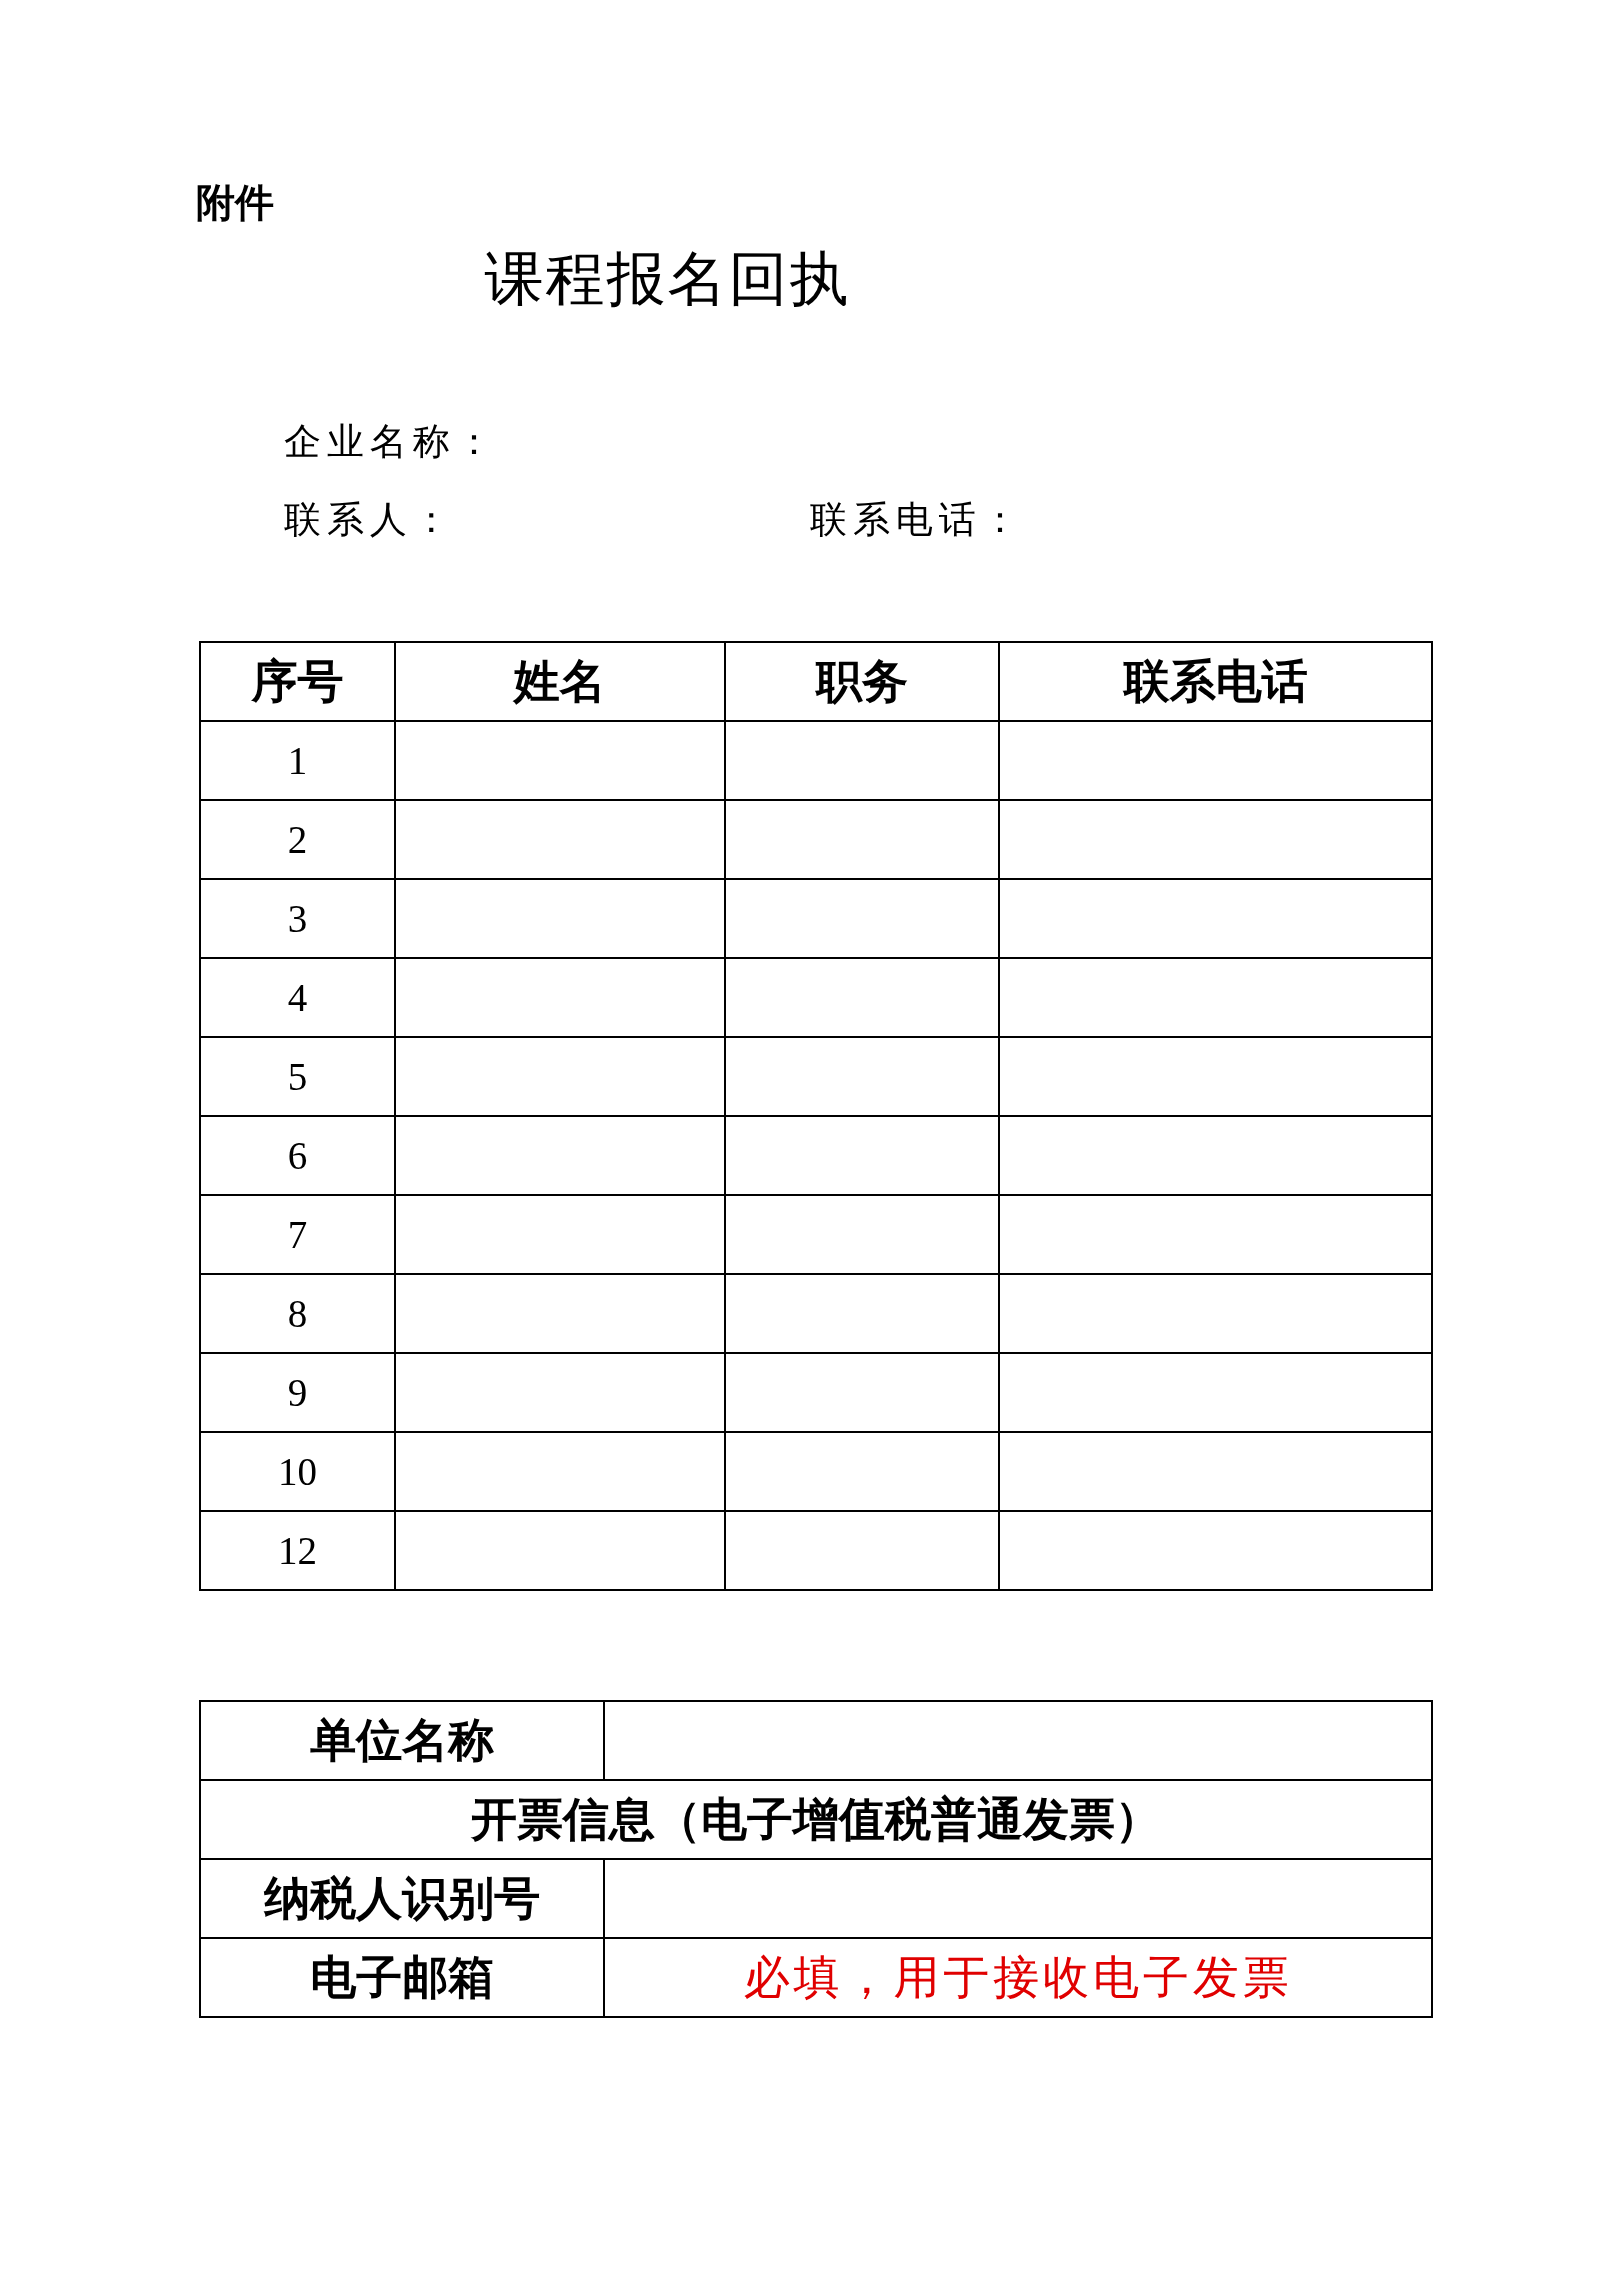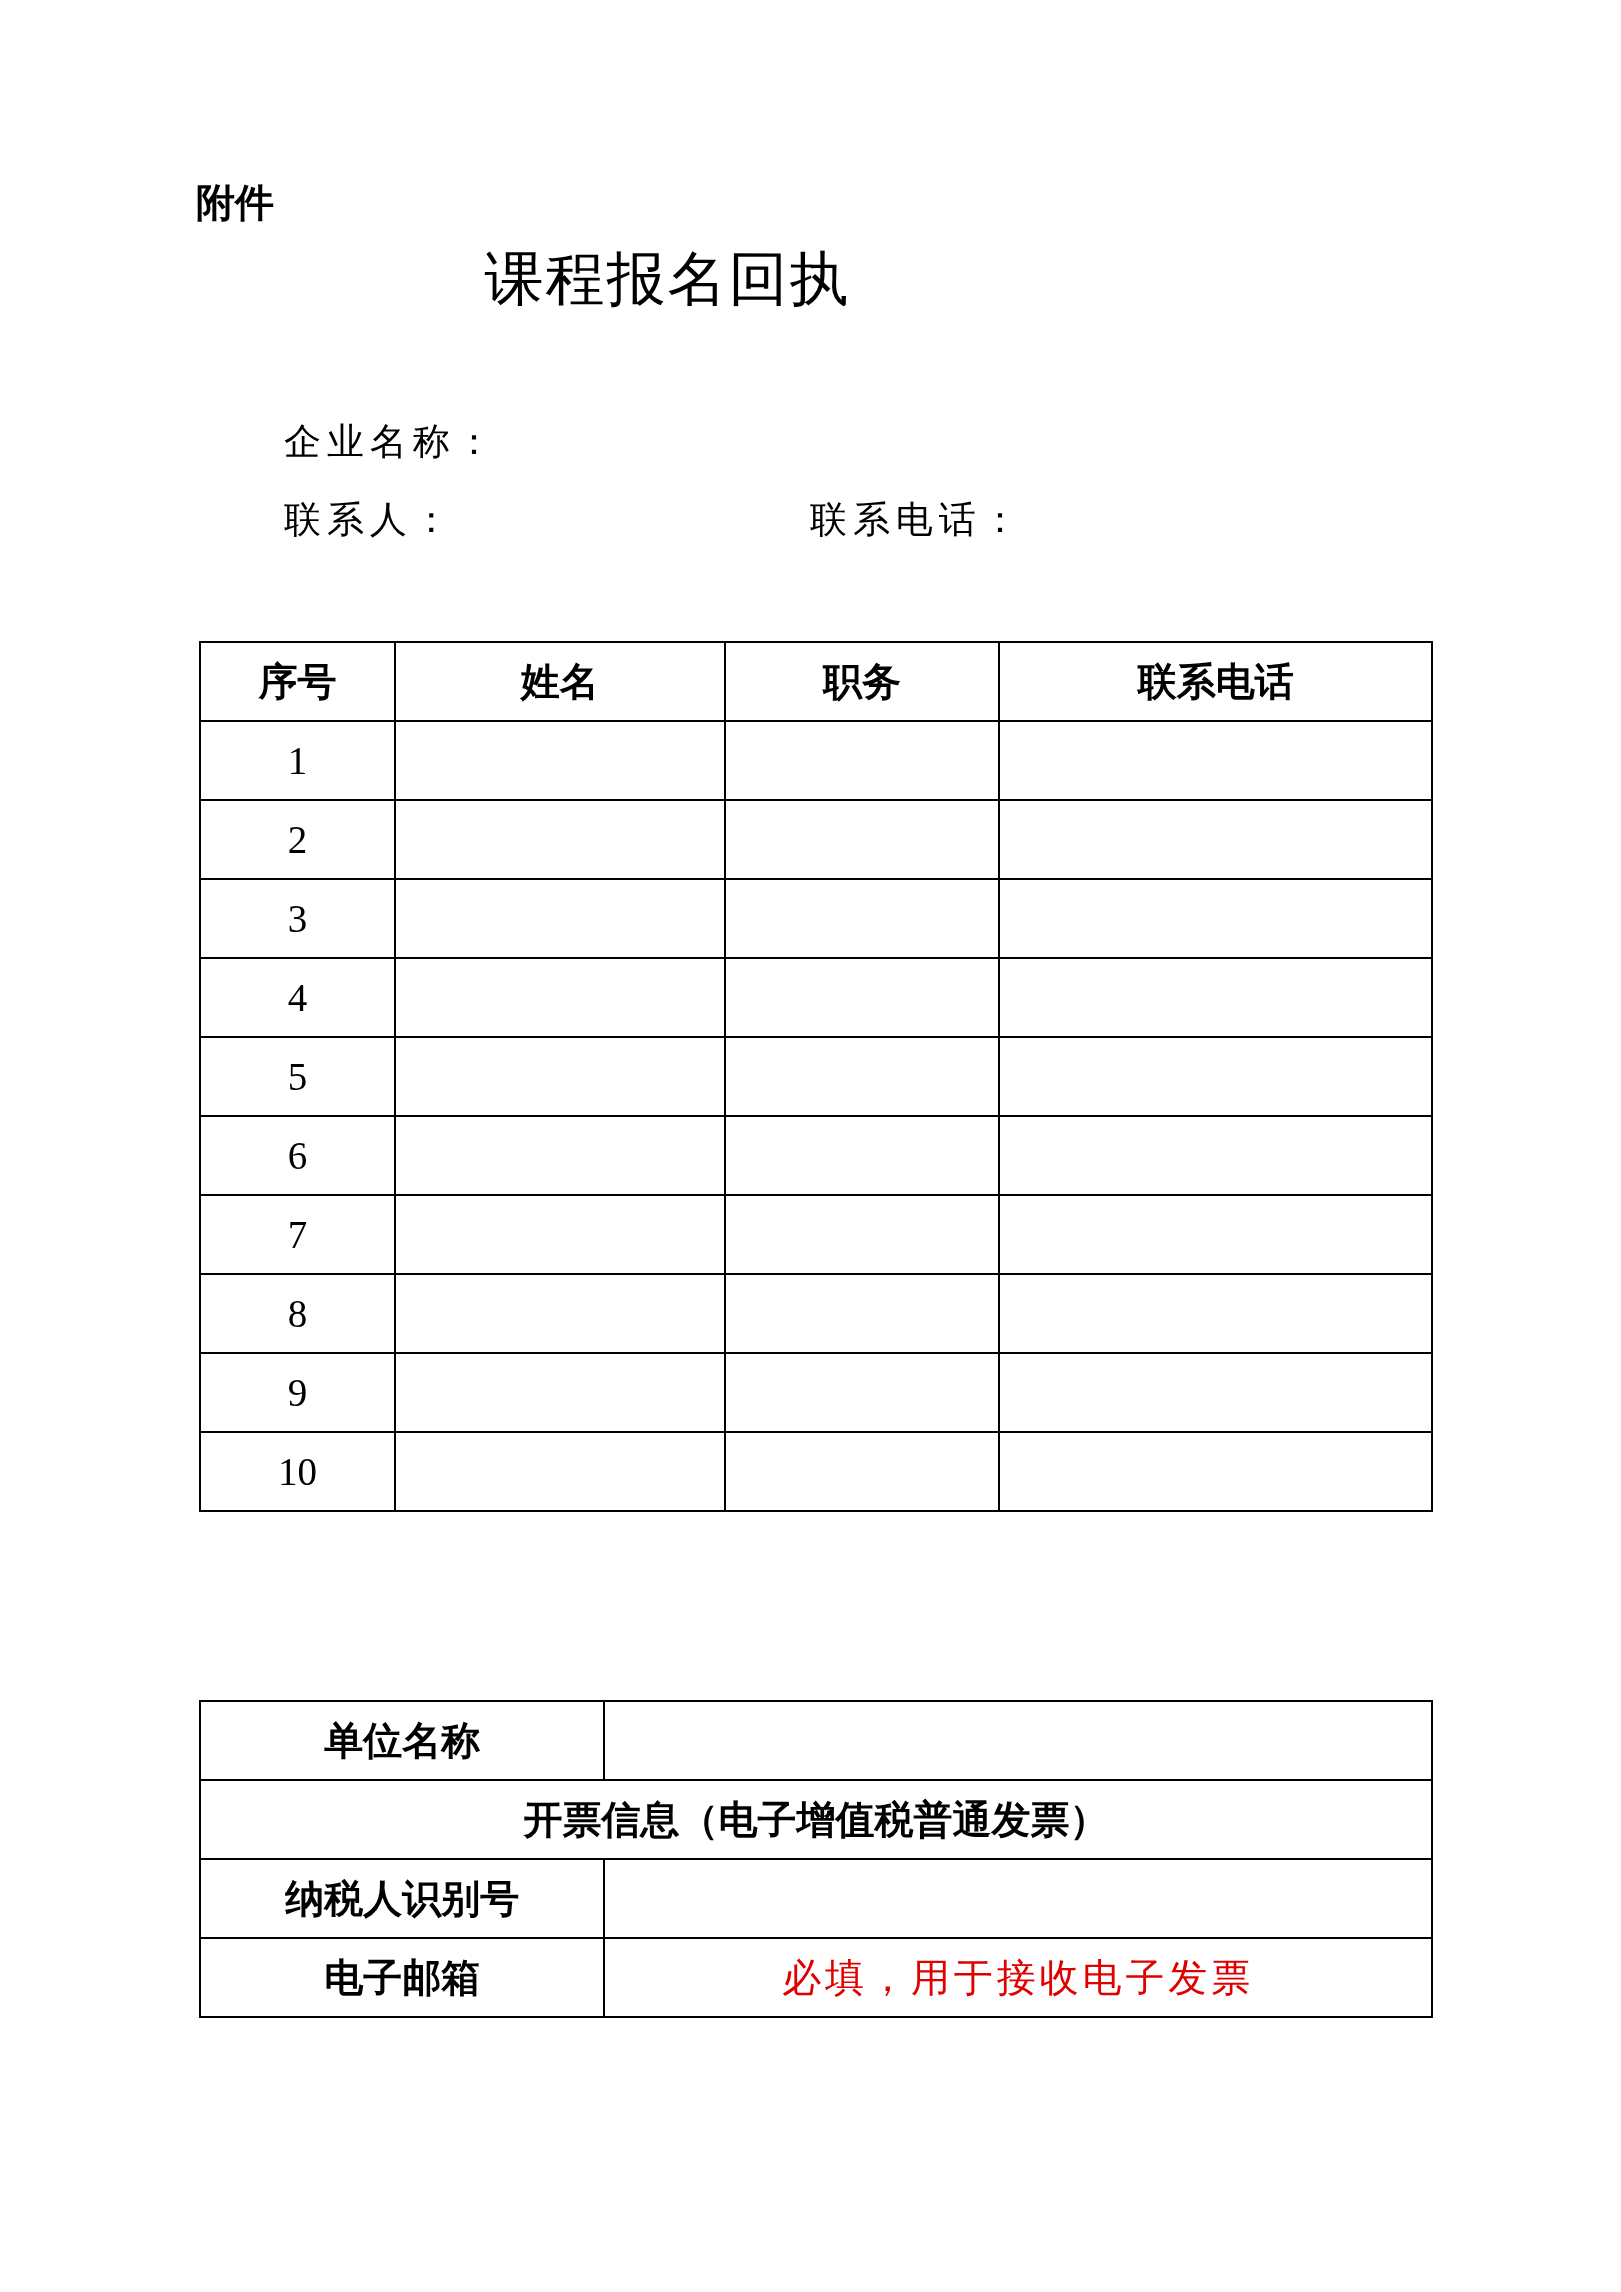--- a/index.html
+++ b/index.html
@@ -1,21 +1,21 @@
 <!DOCTYPE html>
 <html><head>
 <meta charset="utf-8">
 <style>
   html, body { margin:0; padding:0; background:#ffffff; }
   body { width:1621px; height:2293px; position:relative; font-family:"DejaVu Sans", sans-serif; color:#000; }
   .attach { position:absolute; left:196px; top:176px; font-size:39px; font-weight:bold; }
   .title { position:absolute; left:0; width:1335px; top:240px; text-align:center; font-size:59px; font-family:"DejaVu Serif", serif; letter-spacing:2px; }
   .field { position:absolute; font-size:37px; font-family:Liberation Serif, serif; letter-spacing:5.9px;text-align:right; }
   table { position:absolute; left:199px; top:641px; width:1234px; border-collapse:collapse; }
-  td { border:2px solid #000; height:77px; text-align:center; vertical-align:middle; padding:0; font-size:39px; }
+  td { border:2px solid #000; height:77px; text-align:center; vertical-align:middle; padding:0; font-size:46px; }
   .num { font-family:"Liberation Serif", serif; font-size:39px; }
   .red { color:#e00000; font-family:"DejaVu Serif", serif; letter-spacing:3.9px; }
   .bold { font-weight:bold; }
 </style>
 </head>
 <body>
 
 <div class="attach">附件</div>
 <div class="title">课程报名回执</div>
 
@@ -90,20 +90,26 @@
         <td></td>
         <td></td>
         <td></td>
       </tr>
   <tr>
         <td class="num">10</td>
         <td></td>
         <td></td>
         <td></td>
       </tr>
+  <tr>
+        <td class="num">12</td>
+        <td></td>
+        <td></td>
+        <td></td>
+      </tr>
 </tbody>
   </table>
 
 <table style="top:1700px;">
   <colgroup>
       <col style="width:405px">
       <col style="width:829px">
     </colgroup>
   <tbody>
       <tr>

